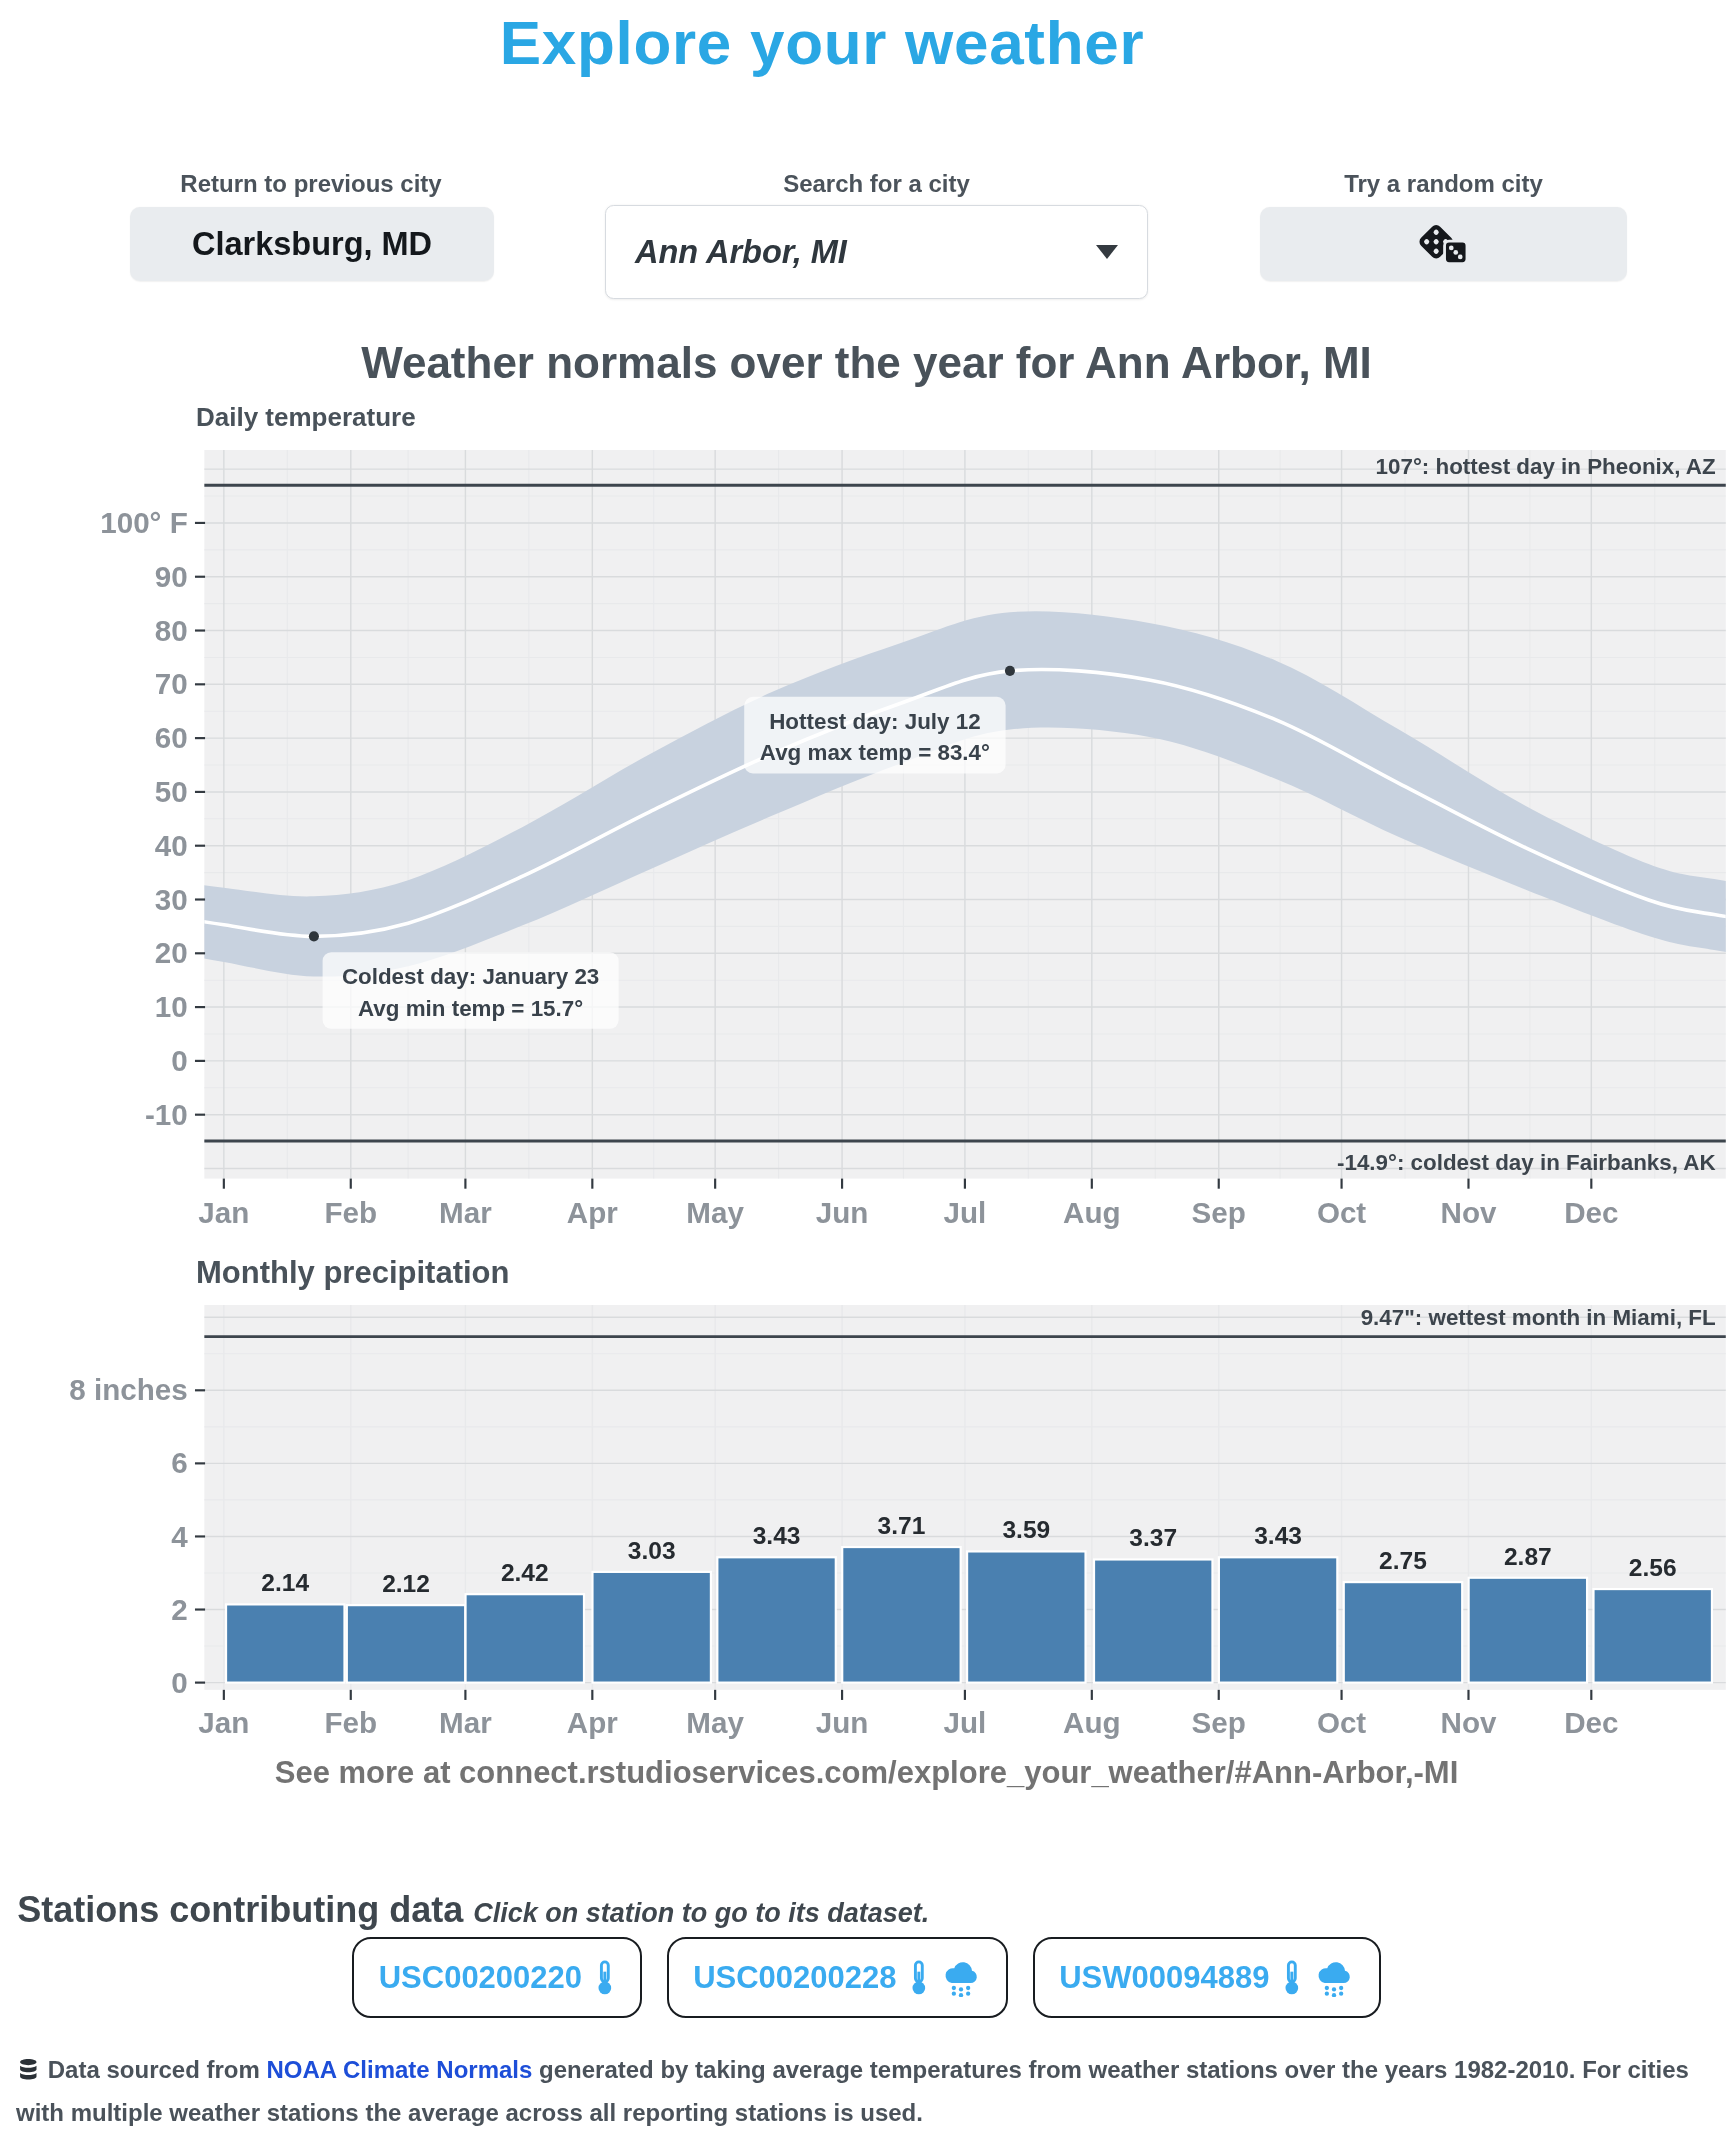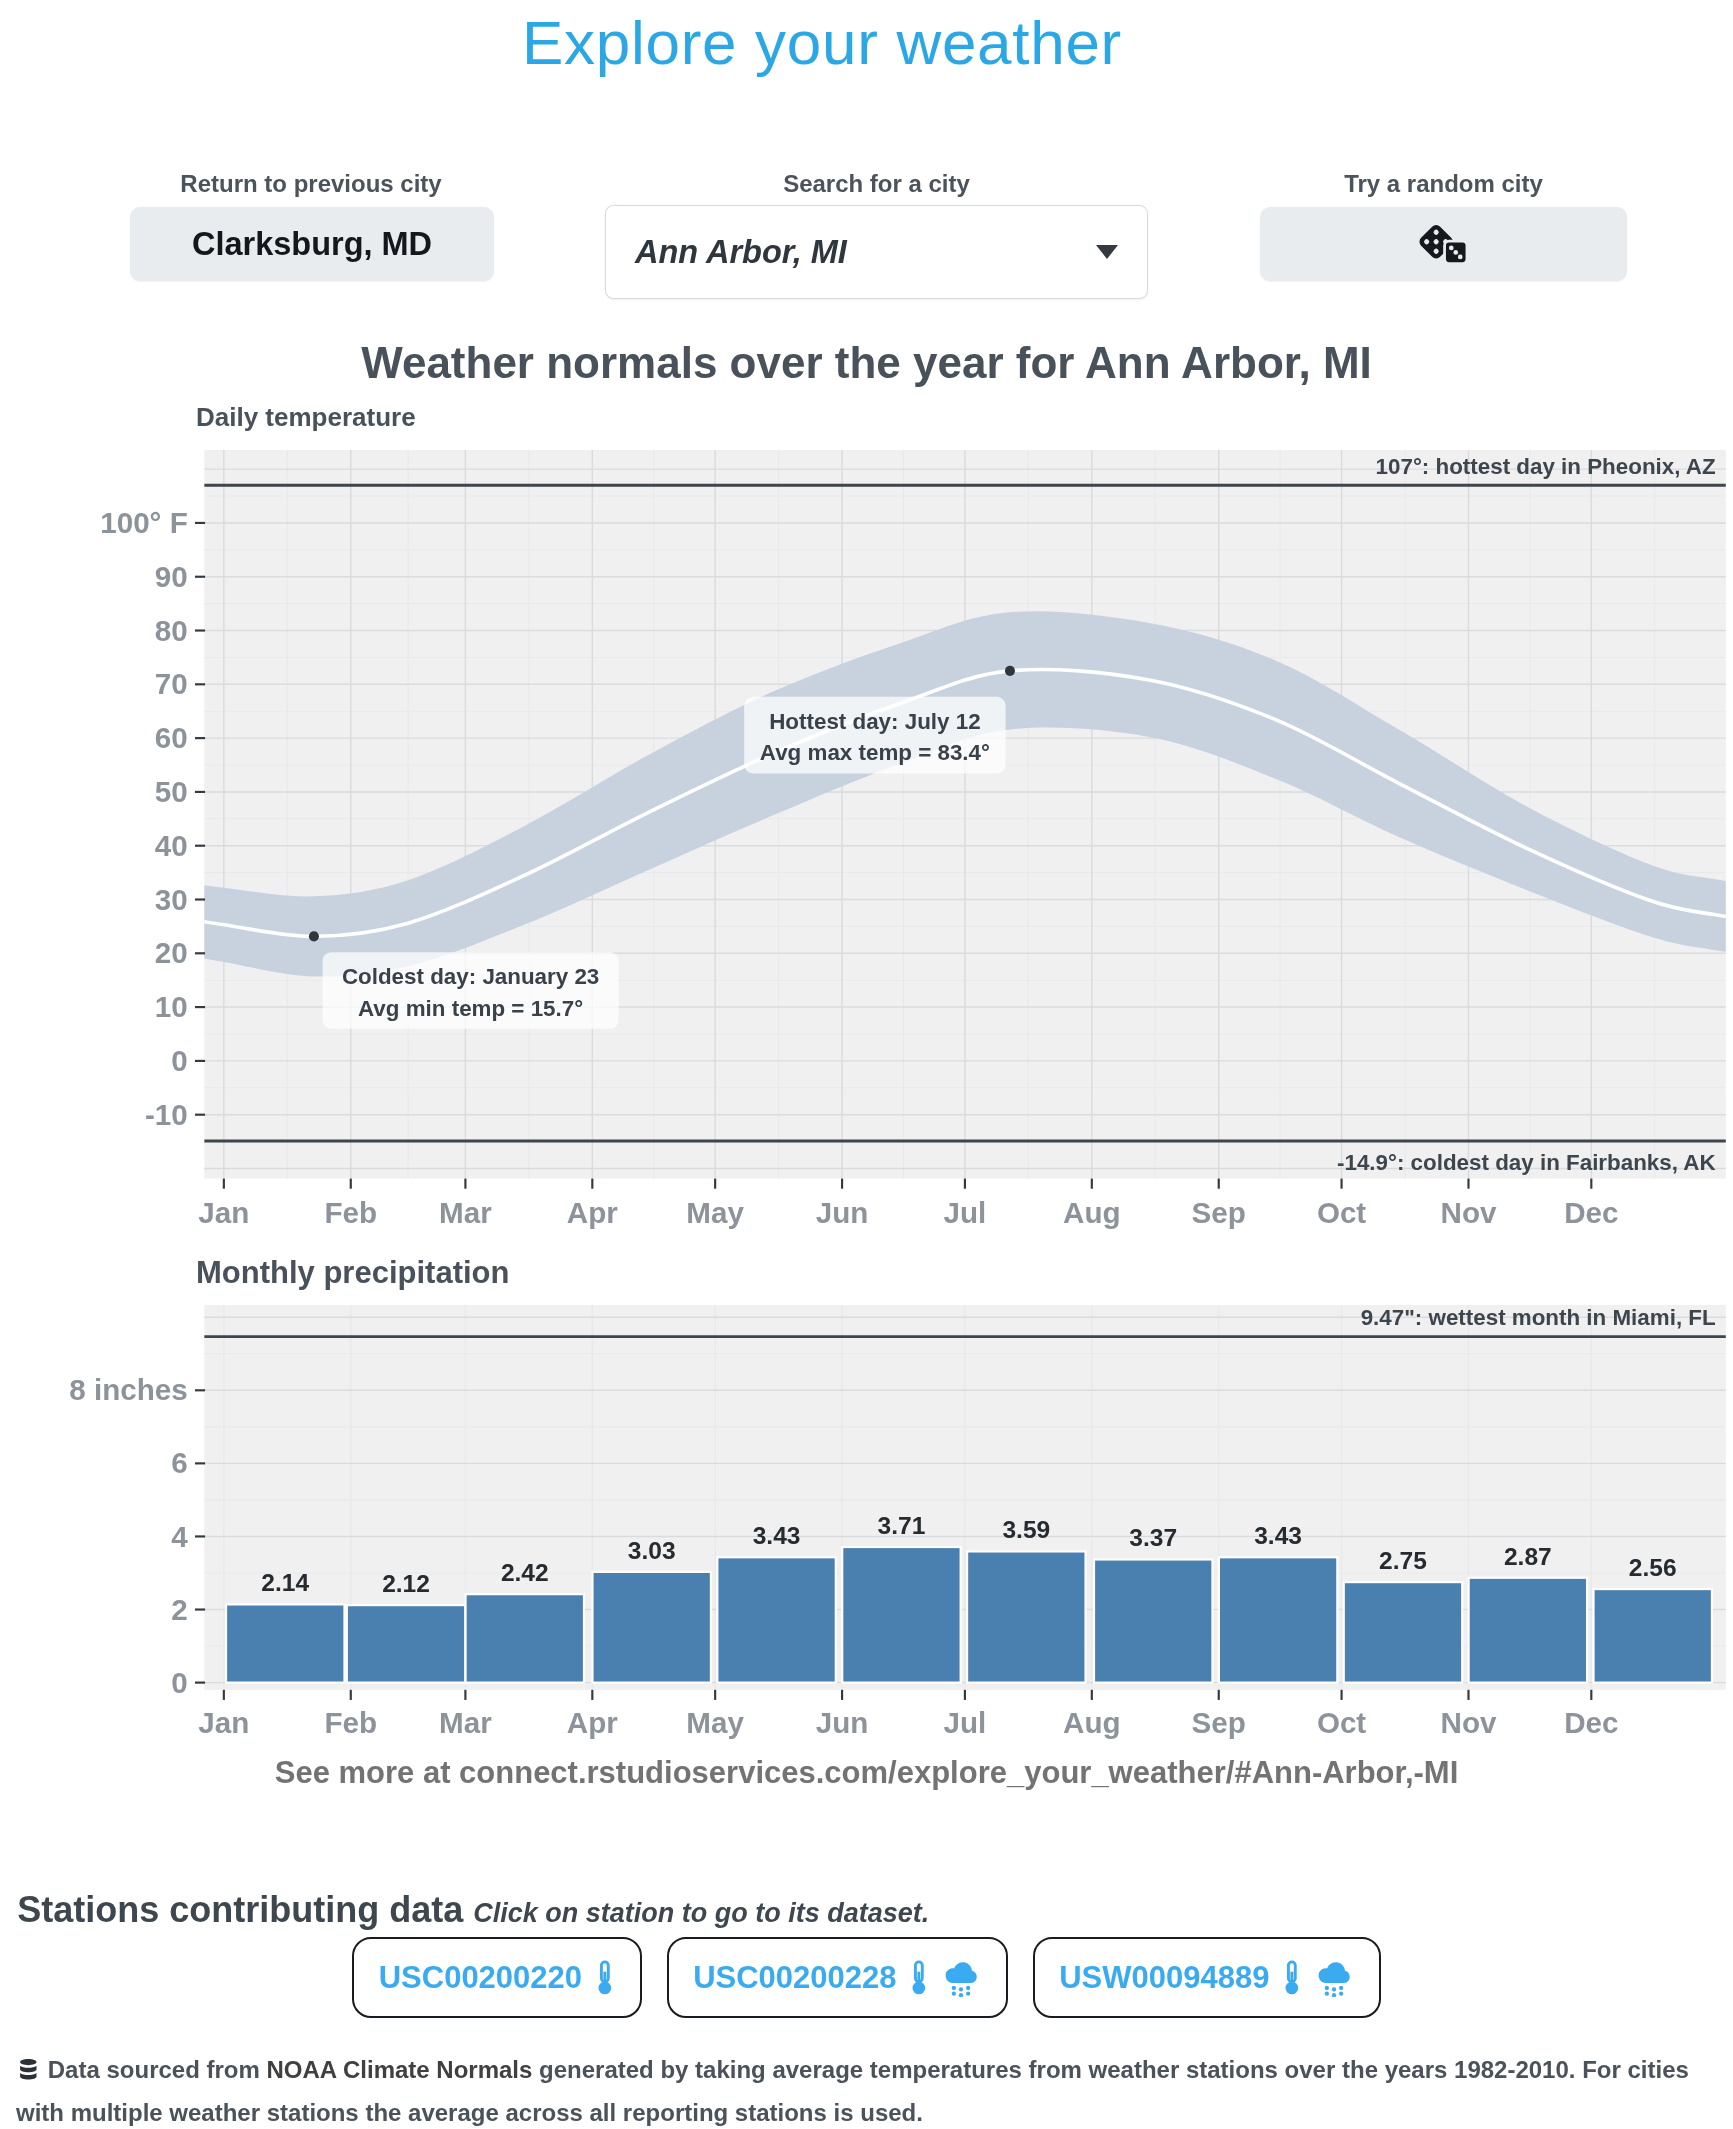--- a/index.html
+++ b/index.html
@@ -1,19 +1,19 @@
 <!DOCTYPE html>
 <html style="font-size:11.6px"><head>
 <meta charset="utf-8">
 <style>
   html,body{margin:0;padding:0;background:#ffffff;}
   body{font-family:"Liberation Sans","DejaVu Sans",sans-serif; width:1733px; height:2129px; position:relative; overflow:hidden;}
   .abs{position:absolute;}
   
-  #app-title{top:7.2px; left:0; width:1644px; text-align:center; font-size:62px; font-weight:normal; color:#2aa7e4; letter-spacing:0.7px;}
+  #app-title{top:7.2px; left:0; width:1644px; text-align:center; font-size:62px; font-weight:bold; color:#2aa7e4; letter-spacing:0.7px;}
   
   .ctl-label{top:170px; font-size:24px; font-weight:bold; color:#4b535b; text-align:center;}
   #lbl-prev{left:129px; width:364px;}
   #lbl-search{left:605px; width:543px;}
   #lbl-random{left:1260px; width:367px;}
   .ctl-btn{top:207px; height:74px; background:#e9ecef; border-radius:10px; display:flex; align-items:center; justify-content:center; font-size:32.5px; font-weight:bold; color:#14181c; cursor:pointer; box-shadow:0 0.7px 1.4px rgba(0,0,0,0.06);}
   #btn-prev{left:130px; width:364px;}
   #btn-random{left:1260px; width:367px;}
   #sel-city{top:205px; left:605px; width:543px; height:94px; background:#ffffff; border:1.4px solid #d7dbe0; border-radius:8.7px; display:flex; align-items:center; font-size:32.5px; font-weight:bold; color:#2f373e; padding:0 29px; box-sizing:border-box; cursor:pointer; box-shadow:0 0.7px 2.2px rgba(0,0,0,0.07);font-style:italic;}
   #sel-city .grow{flex:1;}
@@ -25,21 +25,21 @@
   #see-more{top:1755px; left:0; width:1733px; text-align:center; font-size:31px; font-weight:bold; color:#737373;}
   
   #stations-heading{top:1889px; left:17.3px; width:1697px; color:#3f474e;}
   #stations-heading .h{font-size:36px; font-weight:bold;}
   #stations-heading .sub{font-size:27px; font-weight:bold; font-style:italic; margin-left:10px;}
   #station-row{top:1937px; left:0; width:1733px; display:flex; justify-content:center; gap:24.6px;}
   .station-btn{height:81px; box-sizing:border-box; background:#ffffff; border:2.9px solid #181c20; border-radius:19px; display:flex; align-items:center; gap:11.6px; padding:0 24.6px; font-size:31px; font-weight:bold; color:#3aabf0; cursor:pointer;}
   .station-btn svg{display:block;}
   
   #footer{top:2048px; left:16px; width:1705px; font-size:24px; font-weight:bold; color:#4a525a; line-height:1.8;}
-  #footer a{color:#404040; text-decoration:none; cursor:pointer;}
+  #footer a{color:#1d4ed8; text-decoration:none; cursor:pointer;}
   #footer svg{vertical-align:-3.6px; margin-right:7.2px;}
   
   svg text{font-family:"Liberation Sans","DejaVu Sans",sans-serif; font-weight:bold;}
 </style>
 </head>
 <body>
 
 <div class="abs" id="app-title">Explore your weather</div>
 
 <div class="abs ctl-label" id="lbl-prev">Return to previous city</div>

